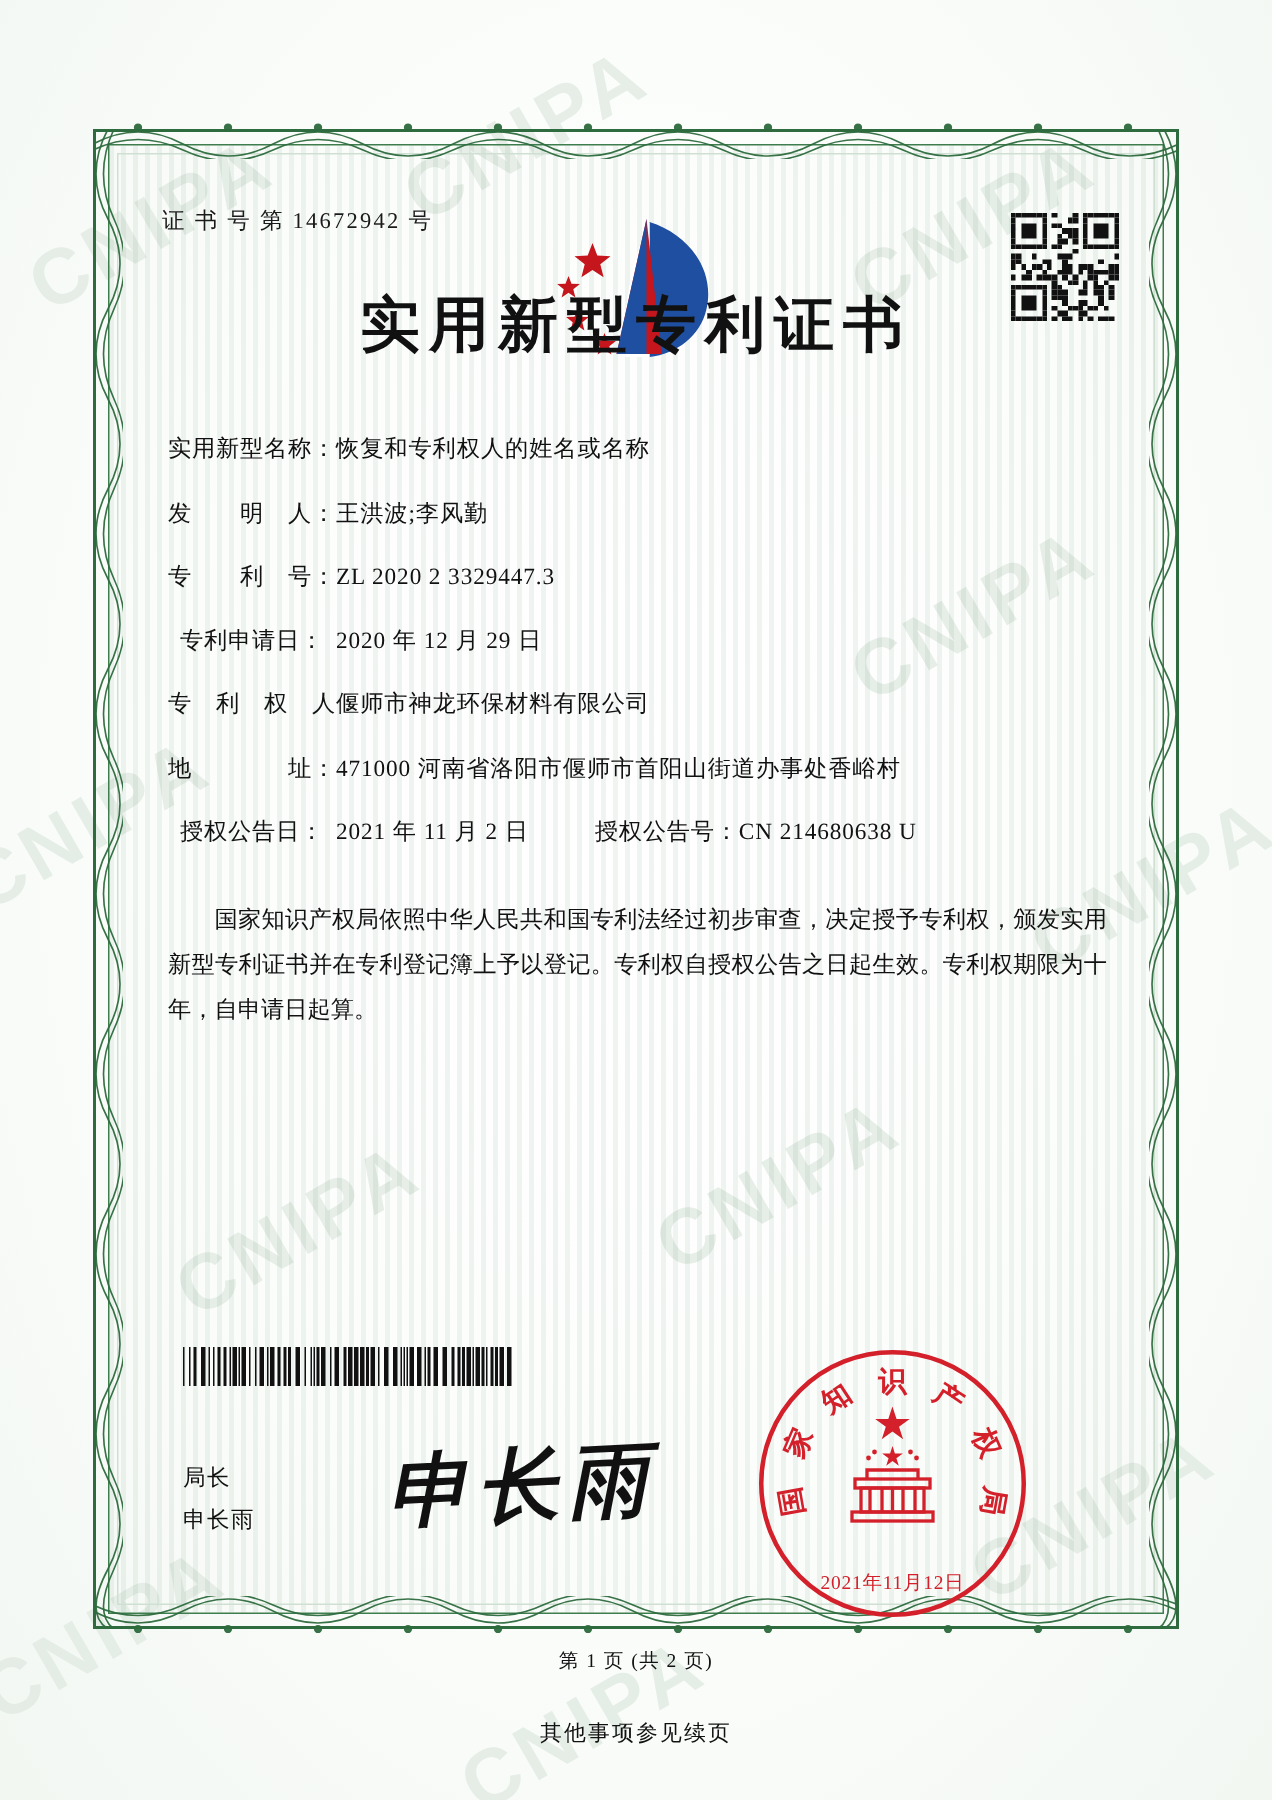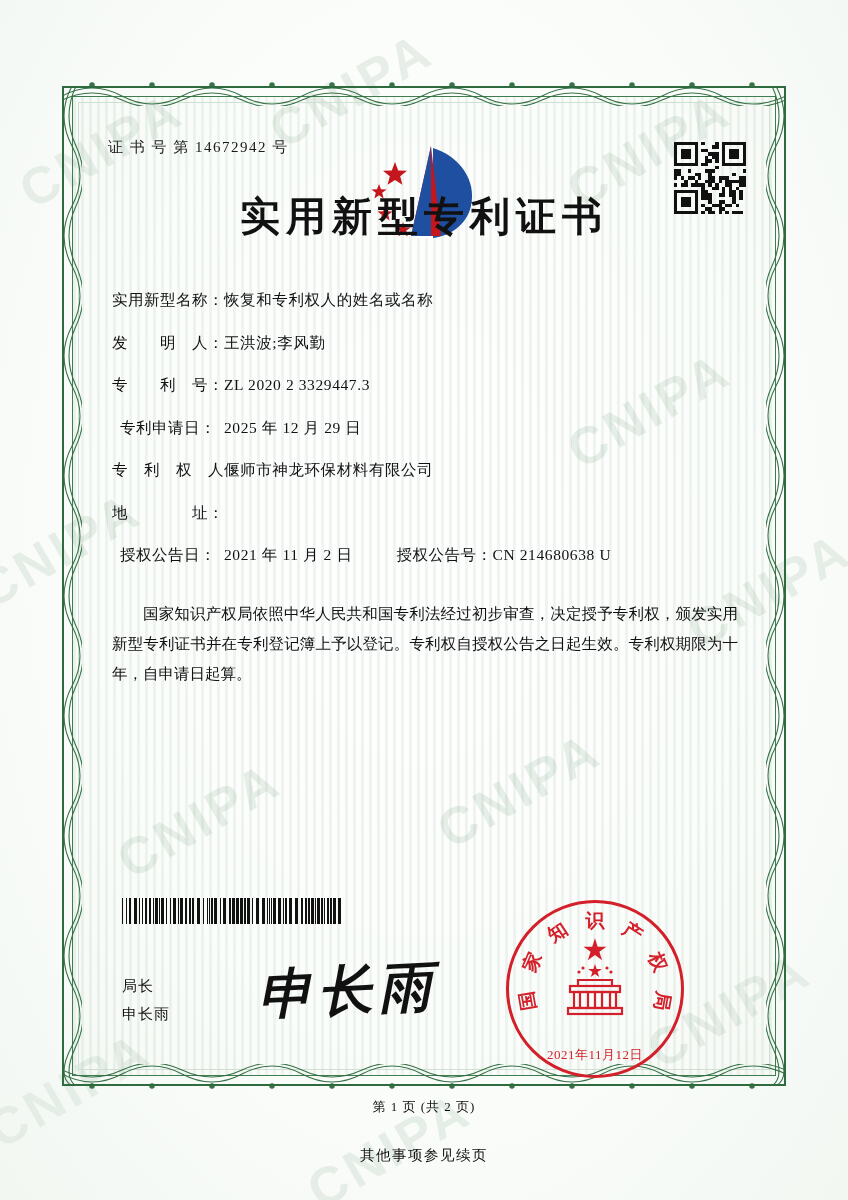--- a/index.html
+++ b/index.html
@@ -834,28 +834,29 @@
       <div class="field-row">
         <span class="field-label">发　　明　人：</span>
         <span class="field-value">王洪波;李风勤</span>
       </div>
       <div class="field-row">
         <span class="field-label">专　　利　号：</span>
         <span class="field-value">ZL 2020 2 3329447.3</span>
       </div>
       <div class="field-row">
         <span class="field-label">专利申请日：</span>
-        <span class="field-value">2025 年 12 月 29 日</span>
+        <span class="field-value">2020 年 12 月 29 日</span>
       </div>
       <div class="field-row">
         <span class="field-label">专　利　权　人：</span>
         <span class="field-value">偃师市神龙环保材料有限公司</span>
       </div>
       <div class="field-row">
         <span class="field-label">地　　　　址：</span>
+        <span class="field-value">471000 河南省洛阳市偃师市首阳山街道办事处香峪村</span>
       </div>
       <div class="field-row dual">
         <span class="field-label">授权公告日：</span>
         <span class="field-value">2021 年 11 月 2 日</span>
         <span class="field-value2-label">授权公告号：</span>
         <span class="field-value">CN 214680638 U</span>
       </div>
     </div>
 
     <div class="paragraphs">

